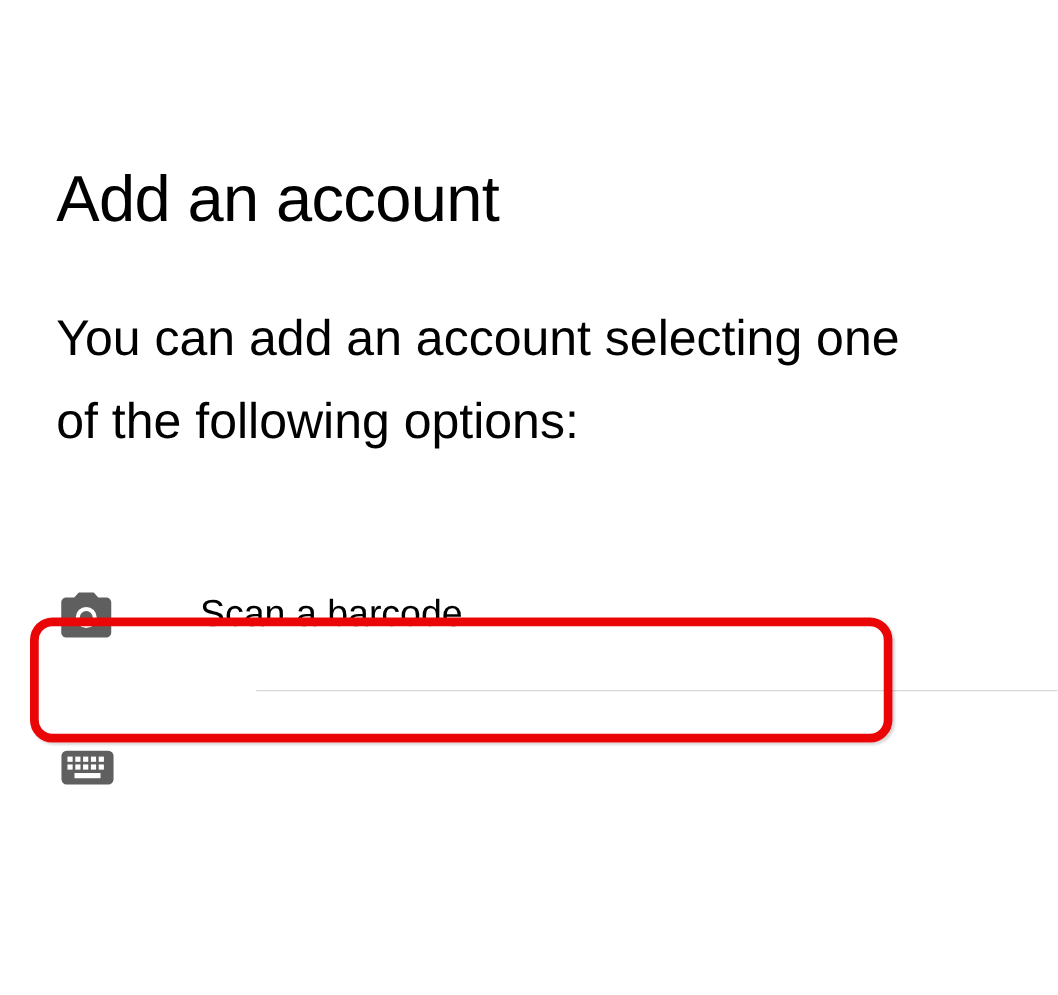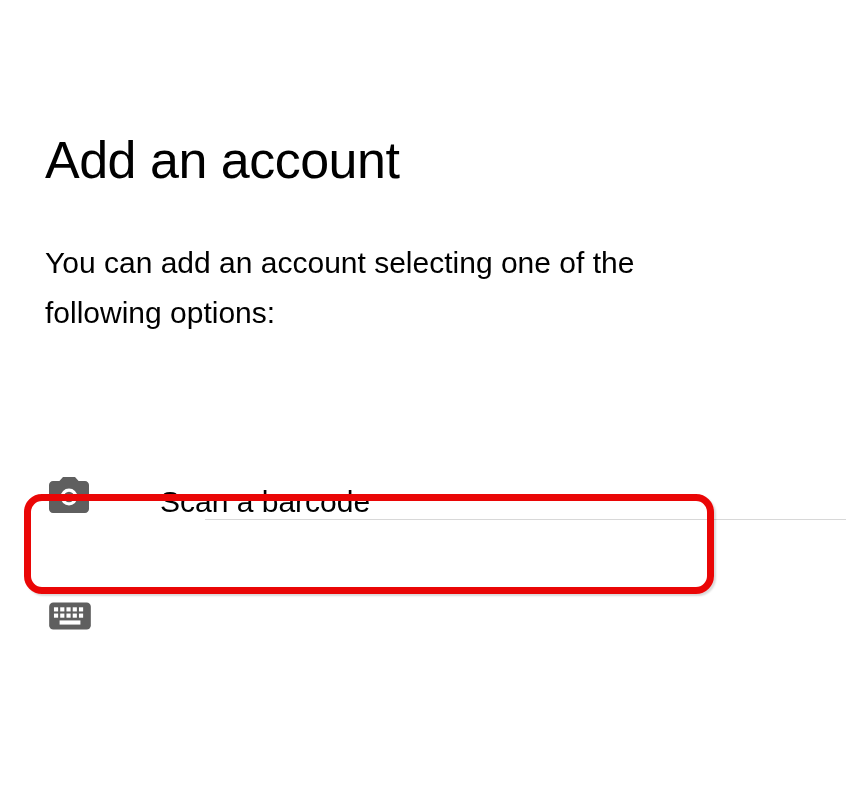--- a/index.html
+++ b/index.html
@@ -1,24 +1,24 @@
 <!DOCTYPE html>
 <html><head>
   <meta charset="utf-8">
   <style>
     * { margin:0; padding:0; box-sizing:border-box; }
     html,body { width:846px; height:796px; background:#fff;
       font-family:"Helvetica Neue",Helvetica,Arial,sans-serif; color:#000;
       -webkit-font-smoothing:antialiased; }
     .page { padding:130px 5px 0 45px; }
     .title { font-size:52px; font-weight:400; letter-spacing:-0.5px; }
-    .subtitle { font-size:30px; font-weight:400; color:#000;
+    .subtitle { font-size:40px; font-weight:400; color:#000;
       margin-top:48px; line-height:1.65; max-width:680px; }
     .options { margin-top:62px; }
-    .option { position:relative; display:flex; align-items:flex-end;
+    .option { position:relative; display:flex; align-items:center;
       height:120px; cursor:pointer; }
     .icon-col { width:115px; display:flex; align-items:center; }
     .opt-label { font-size:30px; font-weight:400; color:#000; }
     
     .sep-wrap { position:relative; height:1px; }
     .sep2 { position:absolute; left:160px; width:686px; height:0;
       border-bottom:1px solid #d8d8d8; }
     .highlight { position:absolute; pointer-events:none;
       border:7px solid #ea0606; border-radius:18px;
       left:24px; top:494px; width:690px; height:100px;

